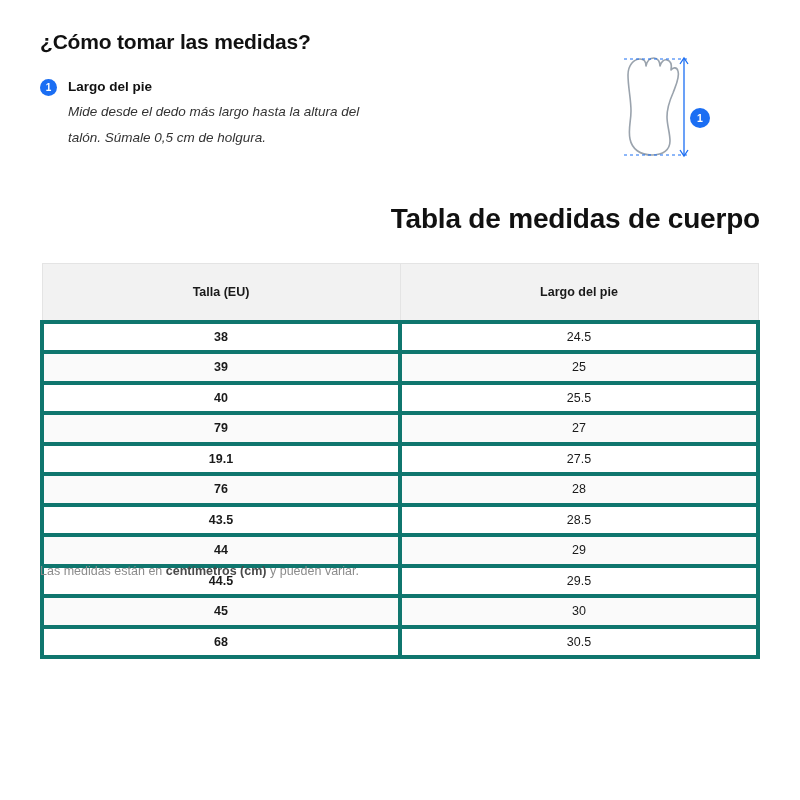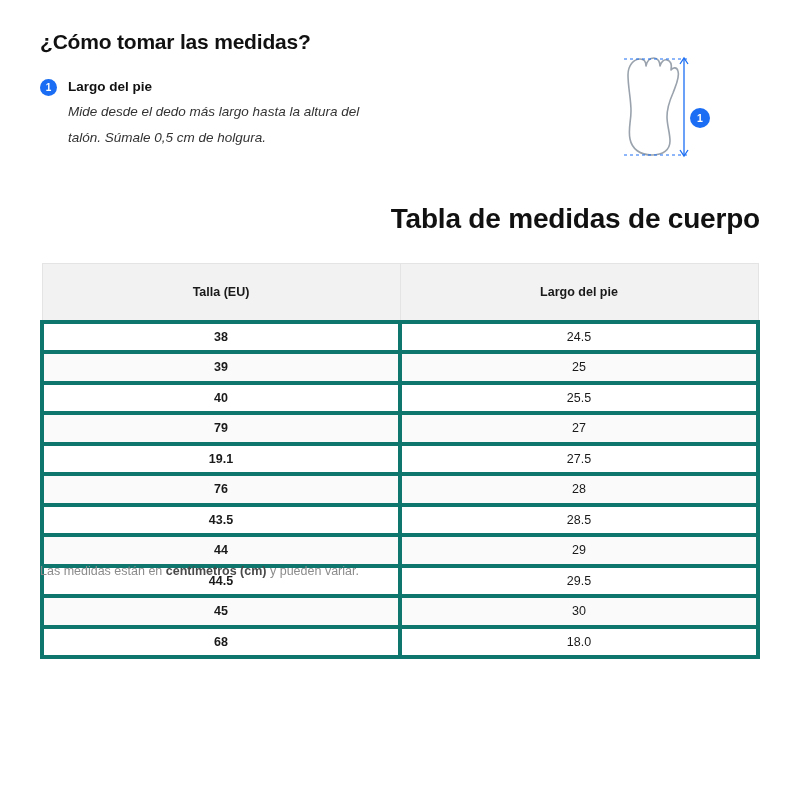--- a/index.html
+++ b/index.html
@@ -215,21 +215,21 @@
       <tr class="even">
         <td class="size">44.5</td>
         <td>29.5</td>
       </tr>
       <tr class="odd">
         <td class="size">45</td>
         <td>30</td>
       </tr>
       <tr class="even">
         <td class="size">68</td>
-        <td>18.0</td>
+        <td>30.5</td>
       </tr>
     </tbody>
   </table>
 
   <div class="footnote">
     <span>Las medidas están en </span><b>centímetros (cm)</b><span> y pueden variar.</span>
   </div>
 
 </div>
 

